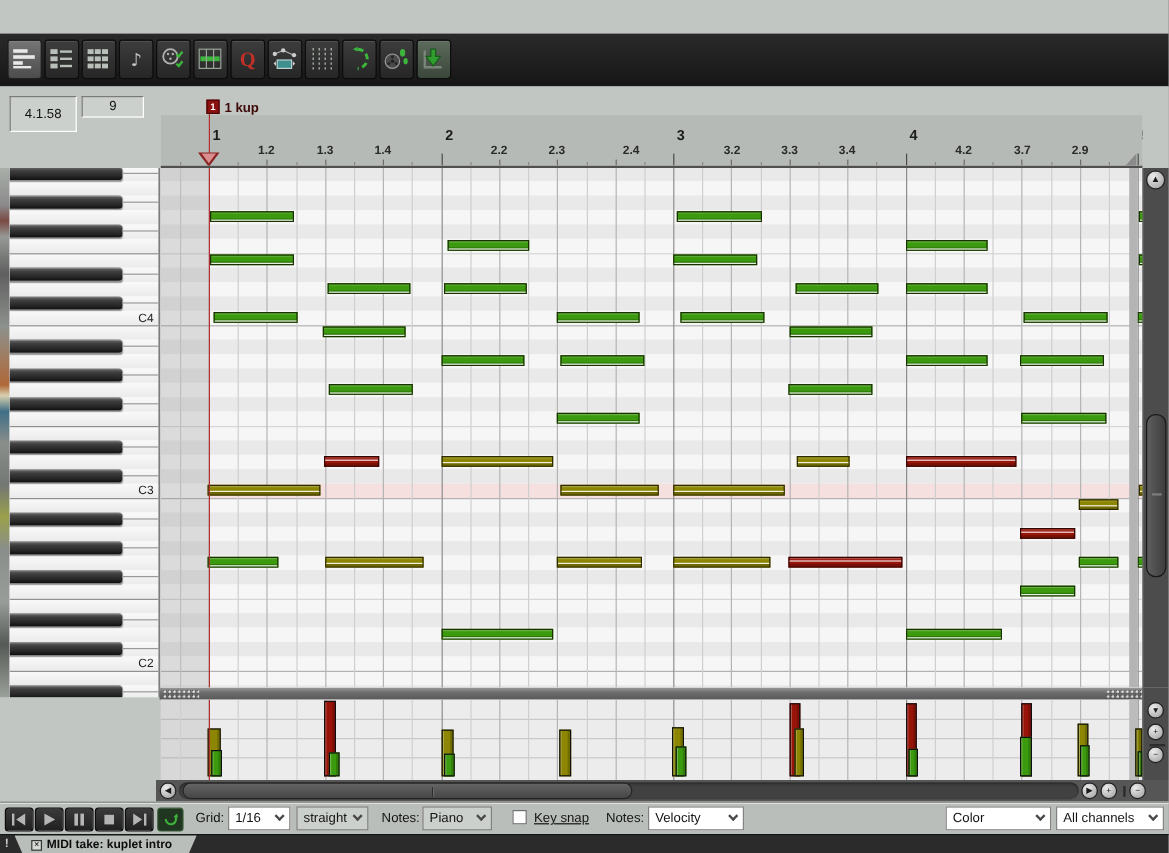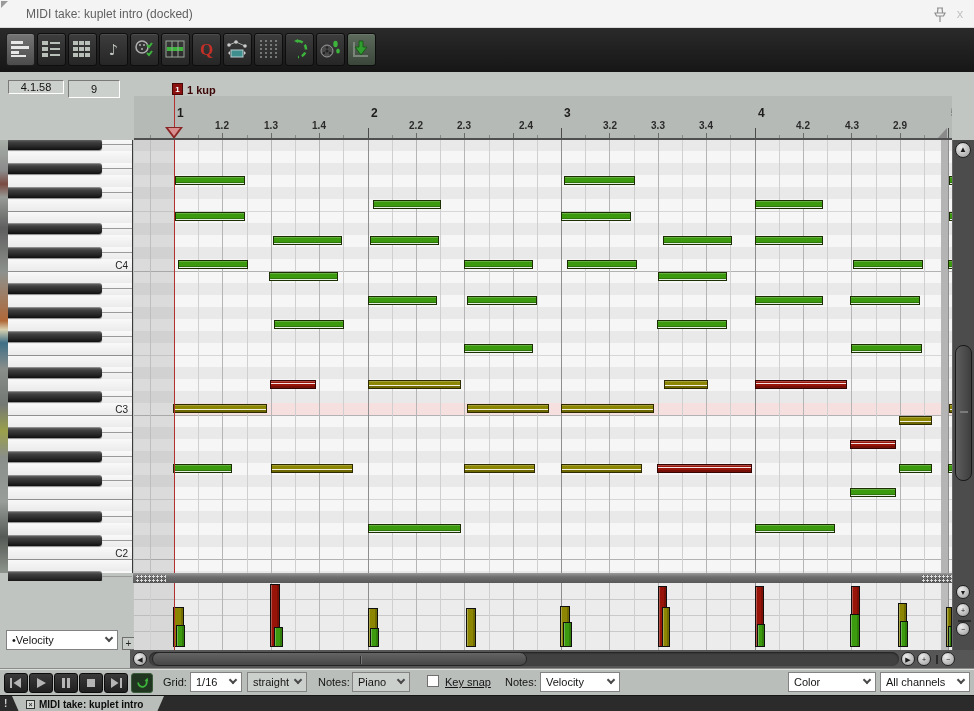--- a/index.html
+++ b/index.html
@@ -89,28 +89,20 @@
   .tabbar{position:absolute;left:0;top:695px;width:974px;height:16px;background:#2b2b2b;border-top:1px solid #151515;}
   .tabprefix{position:absolute;left:4px;top:2px;font-size:10px;font-weight:bold;color:#d0d0d0;}
   .tab{position:absolute;left:12px;top:0;width:152px;height:16px;background:#b9beba;clip-path:polygon(0 0,100% 0,calc(100% - 7px) 100%,7px 100%);display:flex;align-items:center;gap:4px;padding-left:14px;font-size:10px;font-weight:bold;color:#0c0c0c;white-space:nowrap;}
   .xicon{width:9px;height:9px;border:1px solid #333;font-size:7px;display:flex;align-items:center;justify-content:center;color:#333;background:#d8dcd8;flex:0 0 auto;}
 </style>
 </head>
 <body>
 
 <div id="app">
 
-  <div class="titlebar">
-    <div class="corner-glyph"></div>
-    <span class="title">MIDI take: kuplet intro (docked)</span>
-    <svg class="abs" style="left:931px;top:6px;width:18px;height:18px;" viewBox="0 0 18 18">
-        <path d="M6 2 h6 M7 2 l-0.6 5 M11 2 l0.6 5 M4 7 h10 l-1.5 3 h-7 z M9 10 v6" stroke="#8e8e8e" stroke-width="1.2" fill="none"></path>
-      </svg>
-    <div class="closebtn">x</div>
-  </div>
 
   <div class="toolbar" id="tb">
       <div class="tbtn act" style="position: absolute; left: 6px; top: 5px; width: 29px; height: 33px;">
         <div class="ticon" style="position: absolute; left: 2px; top: 4px; width: 22px; height: 22px;">
           <svg viewBox="0 0 22 22">
             <g fill="#e8e8e8">
               <rect x="2" y="3" width="12" height="3"></rect>
               <rect x="2" y="8" width="18" height="3"></rect>
               <rect x="2" y="13" width="8" height="3"></rect>
               <rect x="2" y="17" width="15" height="2"></rect>
@@ -226,21 +218,21 @@
         <div class="ticon" style="position: absolute; left: 2px; top: 4px; width: 22px; height: 22px;">
           <svg viewBox="0 0 22 22">
             <path d="M4 4 v14 h14" fill="none" stroke="#7a857a" stroke-width="2"></path>
             <path d="M9 3 h4 v6 h4 l-6 8 -6 -8 h4 z" fill="#2f9e2f" stroke="#1a5a1a"></path>
           </svg>
         </div>
       </div>
     </div>
 
   <div class="abs" style="left:0;top:72px;width:974px;height:68px;background:#c2c6c2;"></div>
-  <div class="posbox" style="left:8px;top:80px;width:56px;height:14px;">4.1.58</div>
+  <div class="posbox" style="left:8px;top:80px;width:56px;height:30px;">4.1.58</div>
   <div class="posbox" style="left:68px;top:80px;width:52px;height:18px;">9</div>
 
   <div id="ruler">
       <div style="position: absolute; left: 0px; top: 24px; width: 818px; height: 44px; background: rgb(182, 186, 182);"></div>
       <div style="position: absolute; left: 16px; top: 63px; width: 1px; height: 3px; background: rgb(136, 136, 136);"></div>
       <div style="position: absolute; left: 40px; top: 56px; width: 1px; height: 10px; background: rgb(74, 74, 74);"></div>
       <div style="position: absolute; left: 64px; top: 63px; width: 1px; height: 3px; background: rgb(136, 136, 136);"></div>
       <div style="position: absolute; left: 88px; top: 61px; width: 1px; height: 5px; background: rgb(106, 106, 106);"></div>
       <div style="position: absolute; left: 113px; top: 63px; width: 1px; height: 3px; background: rgb(136, 136, 136);"></div>
       <div style="position: absolute; left: 137px; top: 61px; width: 1px; height: 5px; background: rgb(106, 106, 106);"></div>
@@ -280,21 +272,21 @@
       <div class="rmin abs" style="position: absolute; left: 88px; top: 48px; transform: translateX(-50%);">1.2</div>
       <div class="rmin abs" style="position: absolute; left: 137px; top: 48px; transform: translateX(-50%);">1.3</div>
       <div class="rmin abs" style="position: absolute; left: 185px; top: 48px; transform: translateX(-50%);">1.4</div>
       <div class="rmin abs" style="position: absolute; left: 282px; top: 48px; transform: translateX(-50%);">2.2</div>
       <div class="rmin abs" style="position: absolute; left: 330px; top: 48px; transform: translateX(-50%);">2.3</div>
       <div class="rmin abs" style="position: absolute; left: 392px; top: 48px; transform: translateX(-50%);">2.4</div>
       <div class="rmin abs" style="position: absolute; left: 476px; top: 48px; transform: translateX(-50%);">3.2</div>
       <div class="rmin abs" style="position: absolute; left: 524px; top: 48px; transform: translateX(-50%);">3.3</div>
       <div class="rmin abs" style="position: absolute; left: 572px; top: 48px; transform: translateX(-50%);">3.4</div>
       <div class="rmin abs" style="position: absolute; left: 669px; top: 48px; transform: translateX(-50%);">4.2</div>
-      <div class="rmin abs" style="position: absolute; left: 718px; top: 48px; transform: translateX(-50%);">4.3</div>
+      <div class="rmin abs" style="position: absolute; left: 718px; top: 48px; transform: translateX(-50%);">3.7</div>
       <div class="rmin abs" style="position: absolute; left: 766px; top: 48px; transform: translateX(-50%);">2.9</div>
       <div class="itri" style="position: absolute; left: 803px; top: 56px;"></div>
       <div class="mflag" style="position: absolute; left: 38px; top: 11px; width: 11px; height: 12px;">1</div>
       <div class="mlabel" style="position: absolute; left: 53px; top: 12px;">1 kup</div>
       <div style="position: absolute; left: 40px; top: 23px; width: 1px; height: 45px; z-index: 5; background: var(--cur);"></div>
       <div class="chead" style="position: absolute; left: 31px; top: 55px; z-index: 6;"></div>
       <div class="chead-in" style="position: absolute; left: 34px; top: 56px; z-index: 7;"></div>
     </div>
 
   <div class="left-strip"></div>
@@ -513,27 +505,20 @@
       <div class="sthumb" style="position: absolute; left: 2px; top: 205px; width: 17px; height: 136px;">
         <div style="position: absolute; left: 4px; top: 65px; width: 8px; height: 2px; background: rgb(122, 122, 122);"></div>
       </div>
     </div>
 
   <div id="splitter">
     <div class="dots" style="left:3px;top:2px;"></div>
     <div class="dots" style="left:789px;top:2px;"></div>
   </div>
 
-  <div class="left-lower">
-    <div class="combo" style="left:6px;top:57px;width:112px;height:20px;">
-      <span>•Velocity</span>
-      <span class="chev"></span>
-    </div>
-    <div class="plusbtn" style="left:122px;top:64px;width:13px;height:13px;">+</div>
-  </div>
 
   <div id="vlane">
       <div style="position: absolute; left: 16px; top: 0px; width: 1px; height: 67px; z-index: 4; background: rgb(207, 207, 207);"></div>
       <div style="position: absolute; left: 40px; top: 0px; width: 1px; height: 67px; z-index: 4; background: rgb(142, 142, 142);"></div>
       <div style="position: absolute; left: 64px; top: 0px; width: 1px; height: 67px; z-index: 4; background: rgb(207, 207, 207);"></div>
       <div style="position: absolute; left: 88px; top: 0px; width: 1px; height: 67px; z-index: 4; background: rgb(181, 181, 181);"></div>
       <div style="position: absolute; left: 113px; top: 0px; width: 1px; height: 67px; z-index: 4; background: rgb(207, 207, 207);"></div>
       <div style="position: absolute; left: 137px; top: 0px; width: 1px; height: 67px; z-index: 4; background: rgb(181, 181, 181);"></div>
       <div style="position: absolute; left: 161px; top: 0px; width: 1px; height: 67px; z-index: 4; background: rgb(207, 207, 207);"></div>
       <div style="position: absolute; left: 185px; top: 0px; width: 1px; height: 67px; z-index: 4; background: rgb(181, 181, 181);"></div>

